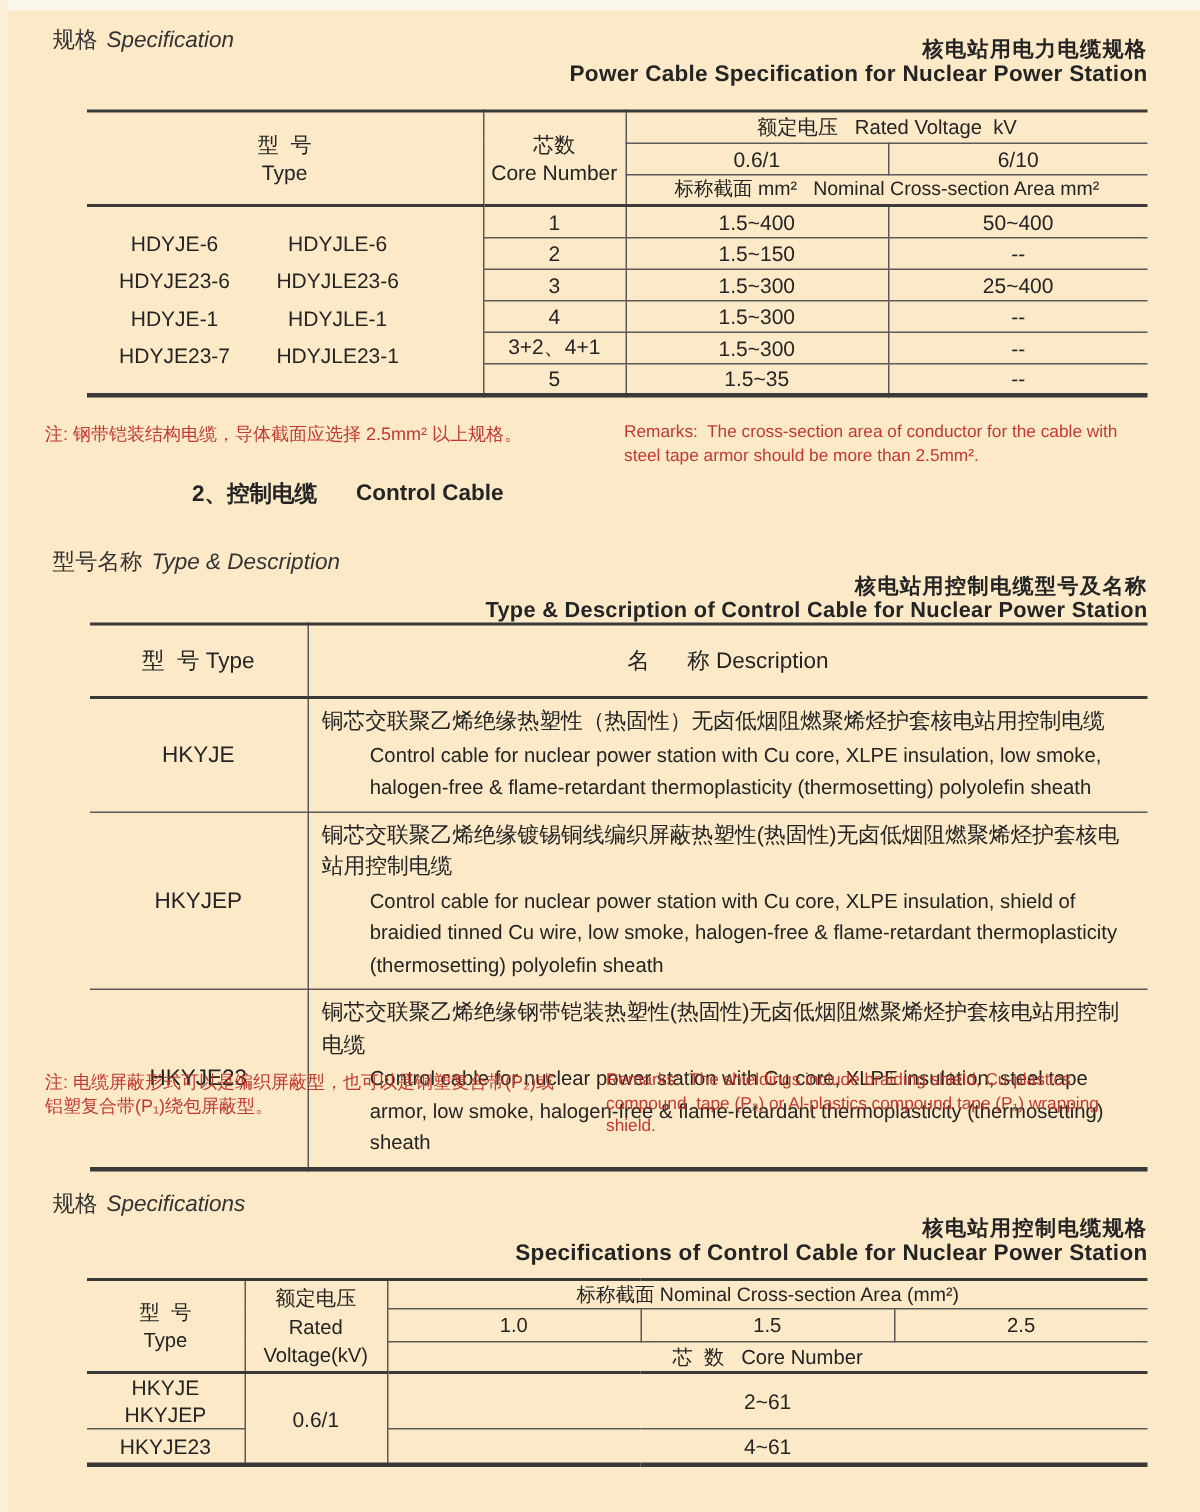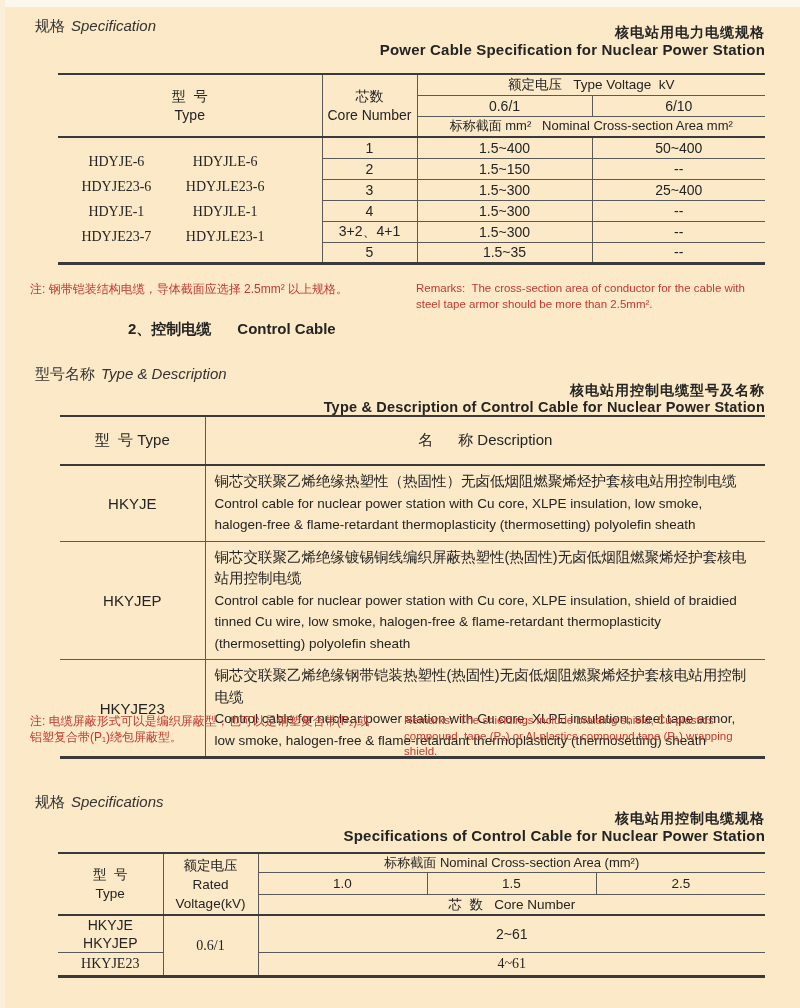--- a/index.html
+++ b/index.html
@@ -29,41 +29,41 @@
   .note-zh { font-size:12px; line-height:16px; }
   .note-en { font-size:11.5px; line-height:15.5px; }
 
   
   table { border-collapse:collapse; table-layout:fixed;
           border-top:2px solid #3A3A3A; border-bottom:3px solid #3A3A3A; }
   td { border-right:1px solid #5A5A5A; border-bottom:1px solid #5A5A5A;
        vertical-align:middle; text-align:center; padding:0; font-size:14px; color:#242424; }
   td.lc { border-right:none; }
   td.hsep { border-bottom:2px solid #3A3A3A; }
-  td.nob { border-bottom:none;font-family:Liberation Serif, serif; }
+  td.nob { border-bottom:none; }
 
   
   .t1 { left:58px; top:73px; width:707px; }
   .t1 .hcell { font-size:14px; line-height:19px; }
   .t1 .rated { font-size:13.5px; }
   .t1 .nominal { font-size:13px; }
   .types-grid { display:grid; grid-template-columns:1fr 1fr; row-gap:9px;
                 padding:0 42px 0 4px; }
   .types-grid div { text-align:center; font-size:14px; }
 
   
   .h2row { display:flex; gap:26px; font-weight:bold; font-size:15px; }
 
   
   .t2 { left:60px; top:415px; width:705px; }
   .t2 .hcell { font-size:15px; }
   .t2 .type-cell { font-size:15px; }
   .t2 .desc { text-align:left; padding:5px 10px 5px 9px; }
   .t2 .desc .zh { font-size:14.5px; line-height:21.5px; }
-  .t2 .desc .en { font-size:13.5px; line-height:21.5px; }
+  .t2 .desc .en { font-size:13.5px; line-height:21.5px;margin-left:32px; }
 
   
   .t3 { left:58px; top:852px; width:707px; }
   .t3 .small { font-size:13.5px; line-height:19px; }
   .t3 .nominal { font-size:13px; }
   .t3 .twoline { font-size:14px; line-height:18px; }
 </style>
 </head>
 <body>
 
@@ -90,21 +90,21 @@
     <tbody>
         <tr style="height:21px">
       <td rowspan="3" class="hsep hcell">
         <div class="pre">型  号</div>
         <div>Type</div>
       </td>
       <td rowspan="3" class="hsep hcell">
         <div>芯数</div>
         <div>Core Number</div>
       </td>
-      <td colspan="2" class="lc rated pre">额定电压   Type Voltage  kV</td>
+      <td colspan="2" class="lc rated pre">额定电压   Rated Voltage  kV</td>
     </tr>
     <tr style="height:21px">
       <td>0.6/1</td>
       <td class="lc">6/10</td>
     </tr>
     <tr style="height:21px">
       <td colspan="2" class="lc hsep nominal pre">标称截面 mm²   Nominal Cross-section Area mm²</td>
     </tr>
     <tr style="height:21px">
       <td rowspan="6" class="nob">

